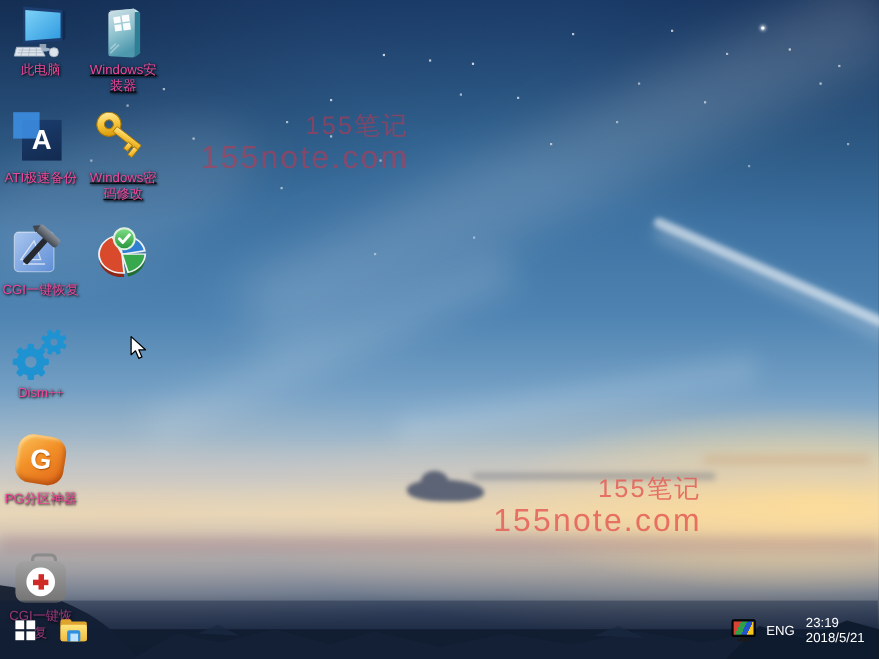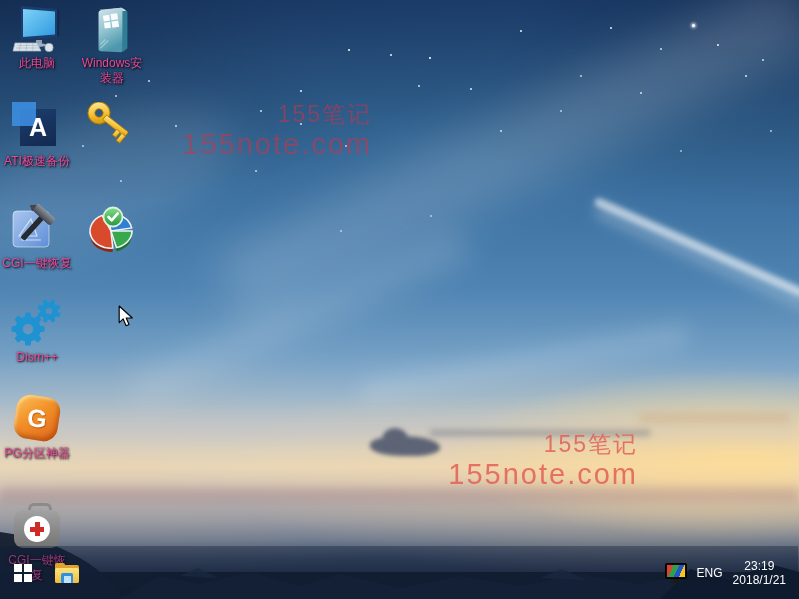--- a/index.html
+++ b/index.html
@@ -59,21 +59,21 @@
     background:#fff;box-shadow:0 0 3px 1px rgba(255,255,255,.8);z-index:1;}
   .rocks{position:absolute;left:0;bottom:0;z-index:1;}
   
   .wm{position:absolute;z-index:2;text-align:right;line-height:1.12;pointer-events:none;}
   .wm .l1{font-size:23px;letter-spacing:2px;}
   .wm .l2{font-size:29px;font-weight:300;letter-spacing:2px;}
   .wm1{left:162px;top:102px;width:210px;color:rgba(198,52,76,0.55);}
   .wm2{left:428px;top:432px;width:210px;color:rgba(228,94,86,0.85);}
   
   .tile{position:absolute;width:84px;z-index:3;display:flex;flex-direction:column;align-items:center;cursor:default;}
-  .c1{left:-5px;} .c2{left:70px;}
+  .c1{left:-5px;} .c2{left:70px;text-decoration:underline;}
   .r1{top:4px;} .r2{top:102px;} .r3{top:204px;} .r4{top:298px;} .r5{top:394px;} .r6{top:501px;}
   .art{position:relative;width:52px;height:50px;flex:none;}
   .lbl{margin-top:2px;max-width:84px;font-size:12px;line-height:15px;color:#ec4899;text-align:center;
     text-shadow:1px 1px 2px rgba(0,0,0,.9),0 0 3px rgba(0,0,0,.55);}
   .lblw66{max-width:66px;}
   
   .ati-dark{position:absolute;left:9px;top:7px;width:36px;height:37px;background:linear-gradient(160deg,#1b3d6e,#122a50);}
   .ati-light{position:absolute;left:1px;top:0;width:24px;height:24px;background:rgba(64,148,235,.82);}
   .ati-a{position:absolute;left:9px;top:7px;width:36px;height:37px;display:flex;align-items:center;
     justify-content:center;color:#fff;font-size:25px;font-weight:bold;}
@@ -111,21 +111,21 @@
   .fol-blue::after{content:"";position:absolute;left:2.5px;top:3px;width:7px;height:7px;background:#bfe3fb;}
   .tb-spacer{flex:1;}
   .tray{display:flex;align-items:center;gap:10px;margin-right:12px;}
   .tvicon{position:relative;width:22px;height:19px;cursor:pointer;}
   .tv-body{position:absolute;left:0;top:0;width:20px;height:14px;background:#0d0d0d;border:1px solid #000;border-radius:2px;}
   .tv-screen{position:absolute;left:2px;top:2px;width:18px;height:12px;
     background:linear-gradient(115deg,#d84333 0 28%,#2fa04a 28% 52%,#2255cc 52% 74%,#f7c51e 74%);}
   .tv-stand{position:absolute;left:8px;top:16px;width:6px;height:2px;background:#1a1a1a;}
   .tv-base{position:absolute;left:5px;top:18px;width:12px;height:1.5px;background:#1a1a1a;}
   .tb-lang{font-size:12px;cursor:pointer;}
-  .tb-clock{font-size:12px;line-height:14px;text-align:center;cursor:pointer;}
+  .tb-clock{font-size:12px;line-height:14px;text-align:left;cursor:pointer;}
 </style>
 </head>
 <body>
 
 <div class="screen">
 
   <div class="wallpaper"></div>
   <div class="cloud wisp"></div>
   <div class="cloud band1"></div>
   <div class="cloud band2"></div>
@@ -303,20 +303,21 @@
         <g transform="rotate(38 13 11)">
           <circle cx="13" cy="11" r="7.5" fill="none" stroke="url(#gold)" stroke-width="7"></circle>
           <circle cx="13" cy="11" r="11" fill="none" stroke="#a87708" stroke-width="1"></circle>
           <circle cx="13" cy="11" r="4" fill="none" stroke="#a87708" stroke-width="1"></circle>
           <rect x="20" y="8" width="28" height="6" rx="1" fill="url(#gold)" stroke="#a87708" stroke-width="0.8"></rect>
           <rect x="37" y="13" width="4.5" height="7" fill="url(#gold)" stroke="#a87708" stroke-width="0.8"></rect>
           <rect x="43.5" y="13" width="4.5" height="9" fill="url(#gold)" stroke="#a87708" stroke-width="0.8"></rect>
         </g>
       </svg>
     </div>
+    <div class="lbl lblw66">Windows密码修改</div>
   </div>
 
   <div class="tile c2 r3">
     <div class="art">
       <svg width="52" height="50" viewBox="0 0 52 50">
         <defs>
             <linearGradient id="gb" x1="0" y1="0" x2="0" y2="1">
           <stop offset="0" stop-color="#7fe086"></stop>
               <stop offset="1" stop-color="#27953c"></stop>
             </linearGradient>
@@ -363,18 +364,18 @@
     <div class="tray">
       <div class="tvicon">
         <div class="tv-body"></div>
           <div class="tv-screen"></div>
         <div class="tv-stand"></div>
           <div class="tv-base"></div>
       </div>
       <div class="tb-lang">ENG</div>
       <div class="tb-clock">
         <div>23:19</div>
-        <div>2018/1/21</div>
+        <div>2018/5/21</div>
       </div>
     </div>
   </div>
 
 </div>
 
 </body></html>

